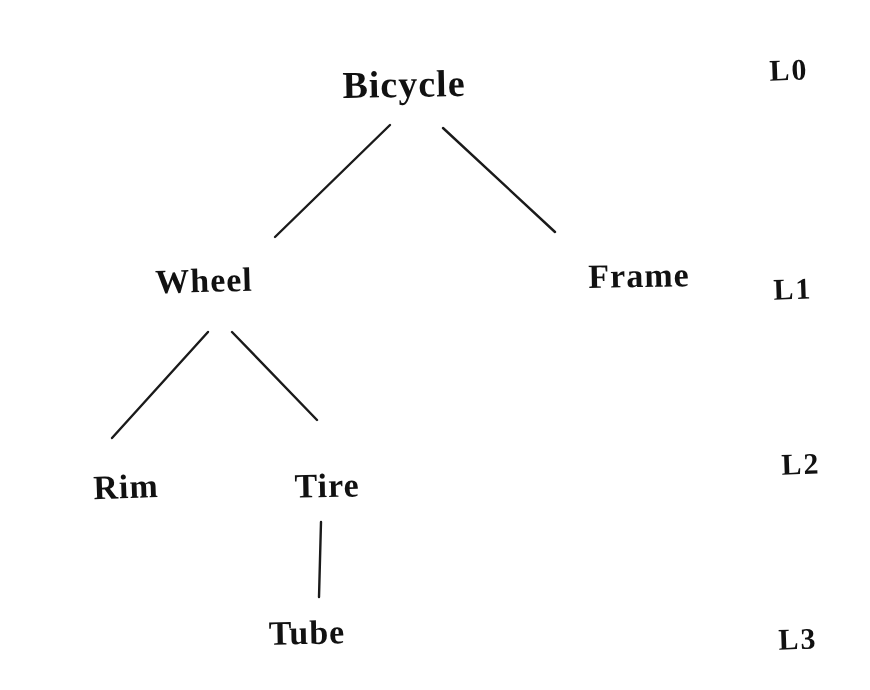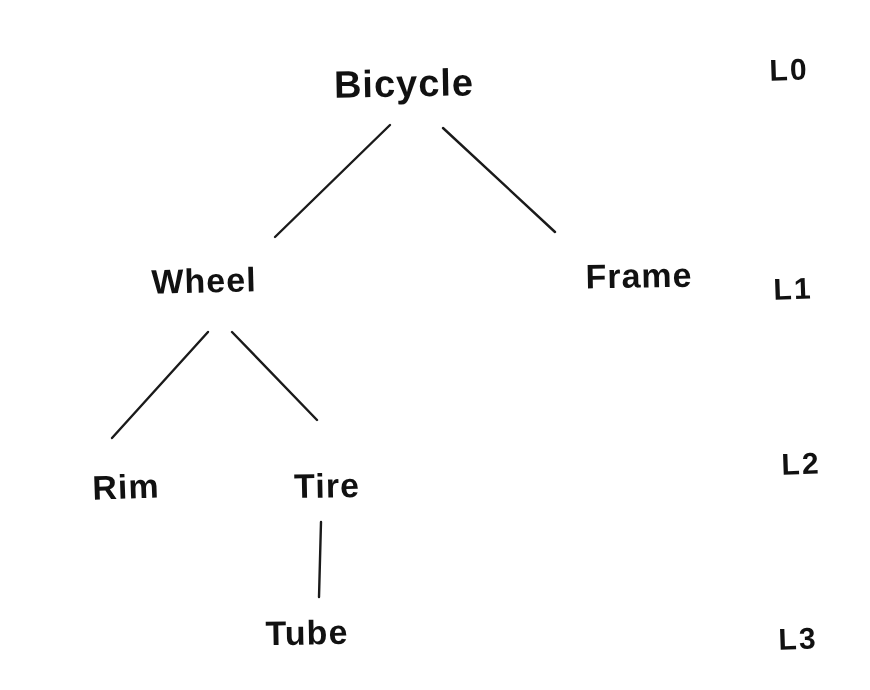--- a/index.html
+++ b/index.html
@@ -6,21 +6,21 @@
     margin: 0;
     padding: 0;
     background: #ffffff;
   }
   .canvas {
     position: relative;
     width: 870px;
     height: 690px;
     background: #ffffff;
     overflow: hidden;
-    font-family: Liberation Sans, sans-serif;
+    font-family: Liberation Serif, serif;
   }
   .edges-svg {
     position: absolute;
     left: 0;
     top: 0;
     width: 870px;
     height: 690px;
   }
   .edges-svg line {
     stroke: #1a1a1a;

